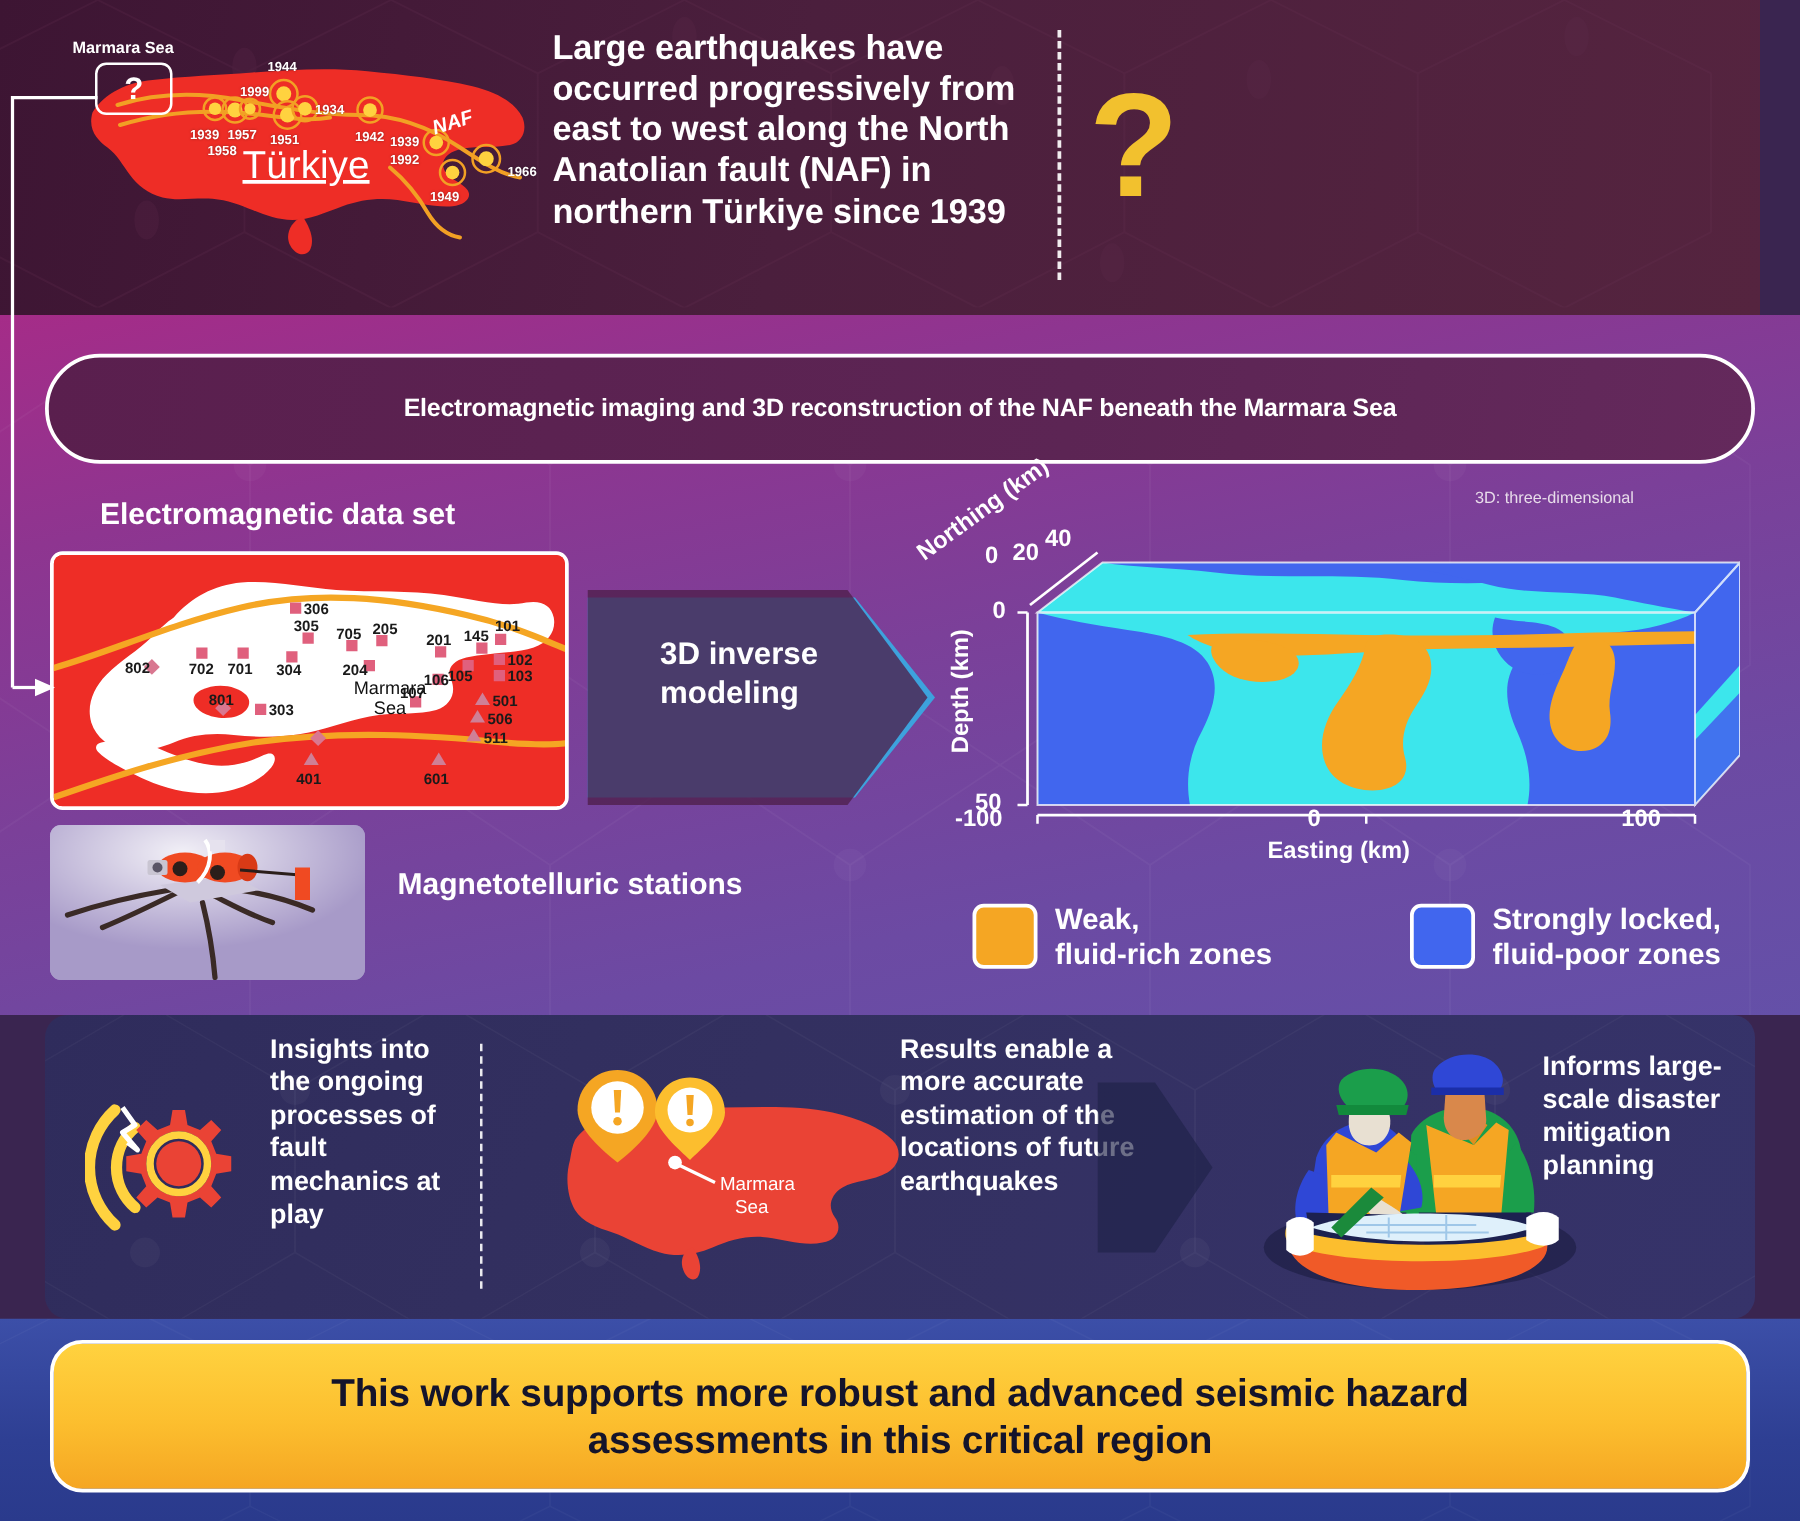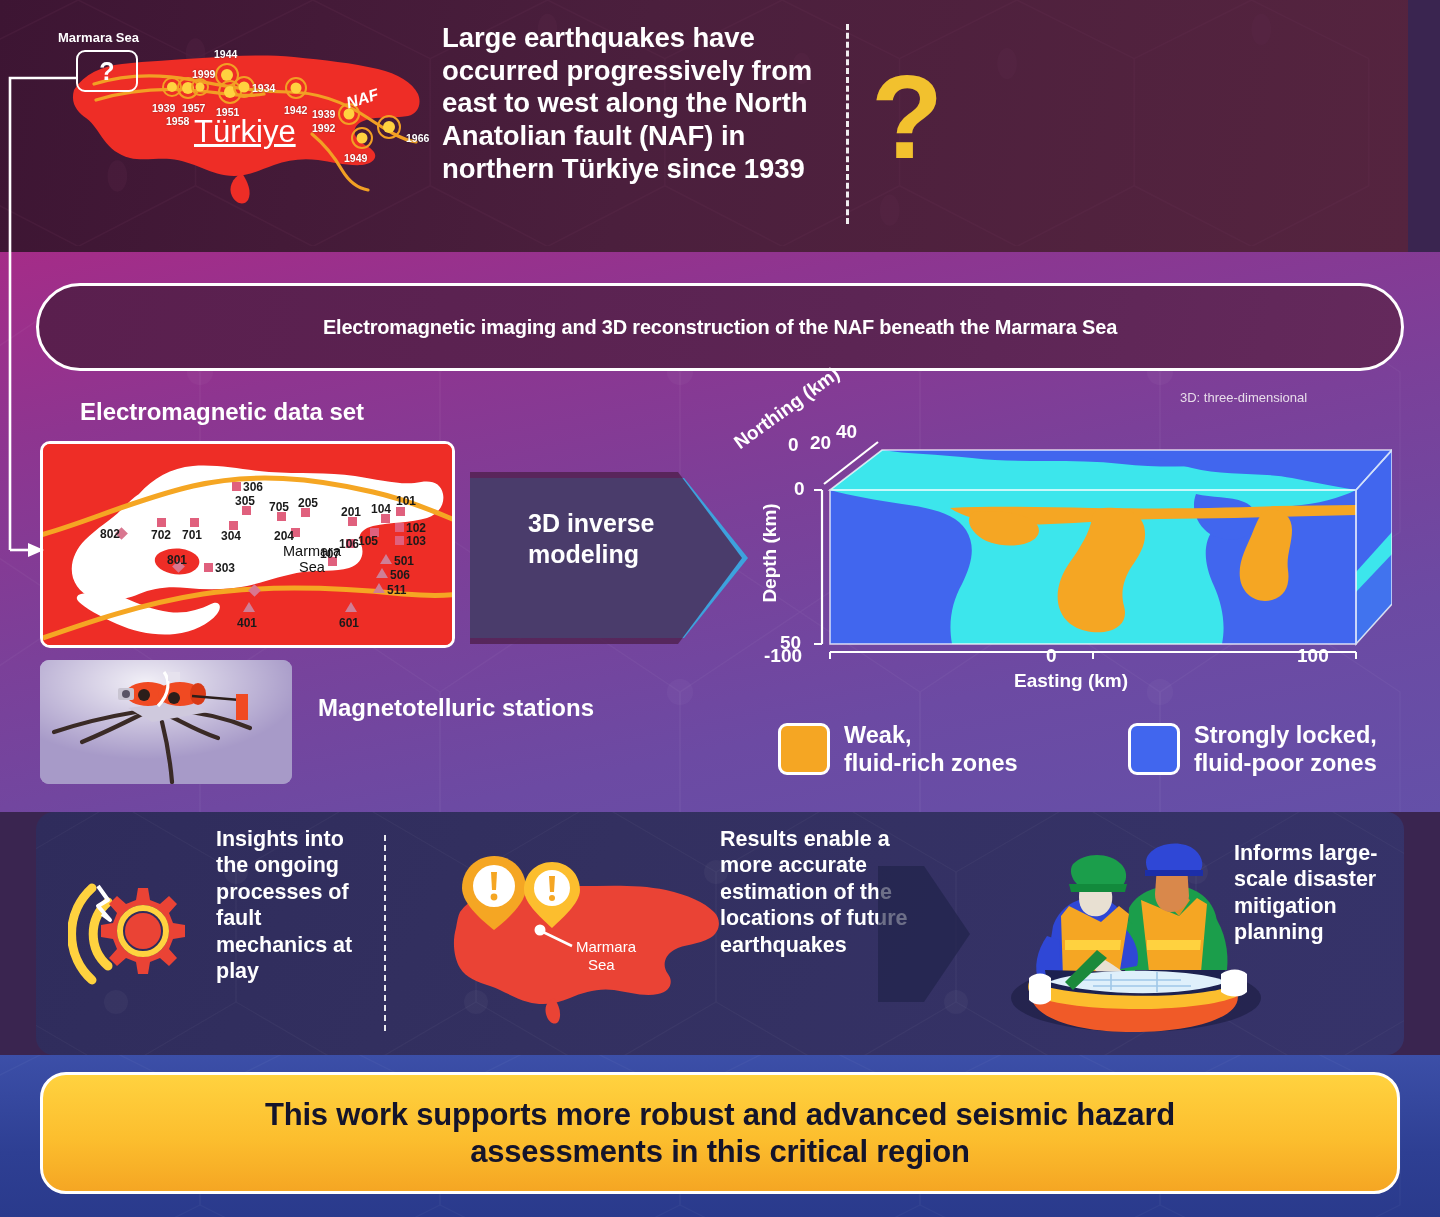--- a/index.html
+++ b/index.html
@@ -339,21 +339,21 @@
     <div class="mt-lbl" style="left:200px;top:36px;">306</div>
     <div class="mt-sq" style="left:199px;top:62px;"></div>
     <div class="mt-lbl" style="left:192px;top:50px;">305</div>
     <div class="mt-sq" style="left:234px;top:68px;"></div>
     <div class="mt-lbl" style="left:226px;top:56px;">705</div>
     <div class="mt-sq" style="left:258px;top:64px;"></div>
     <div class="mt-lbl" style="left:255px;top:52px;">205</div>
     <div class="mt-sq" style="left:305px;top:73px;"></div>
     <div class="mt-lbl" style="left:298px;top:61px;">201</div>
     <div class="mt-sq" style="left:338px;top:70px;"></div>
-    <div class="mt-lbl" style="left:328px;top:58px;">104</div>
+    <div class="mt-lbl" style="left:328px;top:58px;">145</div>
     <div class="mt-sq" style="left:353px;top:63px;"></div>
     <div class="mt-lbl" style="left:353px;top:50px;">101</div>
     <div class="mt-sq" style="left:352px;top:79px;"></div>
     <div class="mt-lbl" style="left:363px;top:77px;">102</div>
     <div class="mt-sq" style="left:352px;top:92px;"></div>
     <div class="mt-lbl" style="left:363px;top:90px;">103</div>
     <div class="mt-sq" style="left:327px;top:84px;"></div>
     <div class="mt-lbl" style="left:315px;top:90px;">105</div>
     <div class="mt-sq" style="left:303px;top:95px;"></div>
     <div class="mt-lbl" style="left:296px;top:93px;">106</div>

